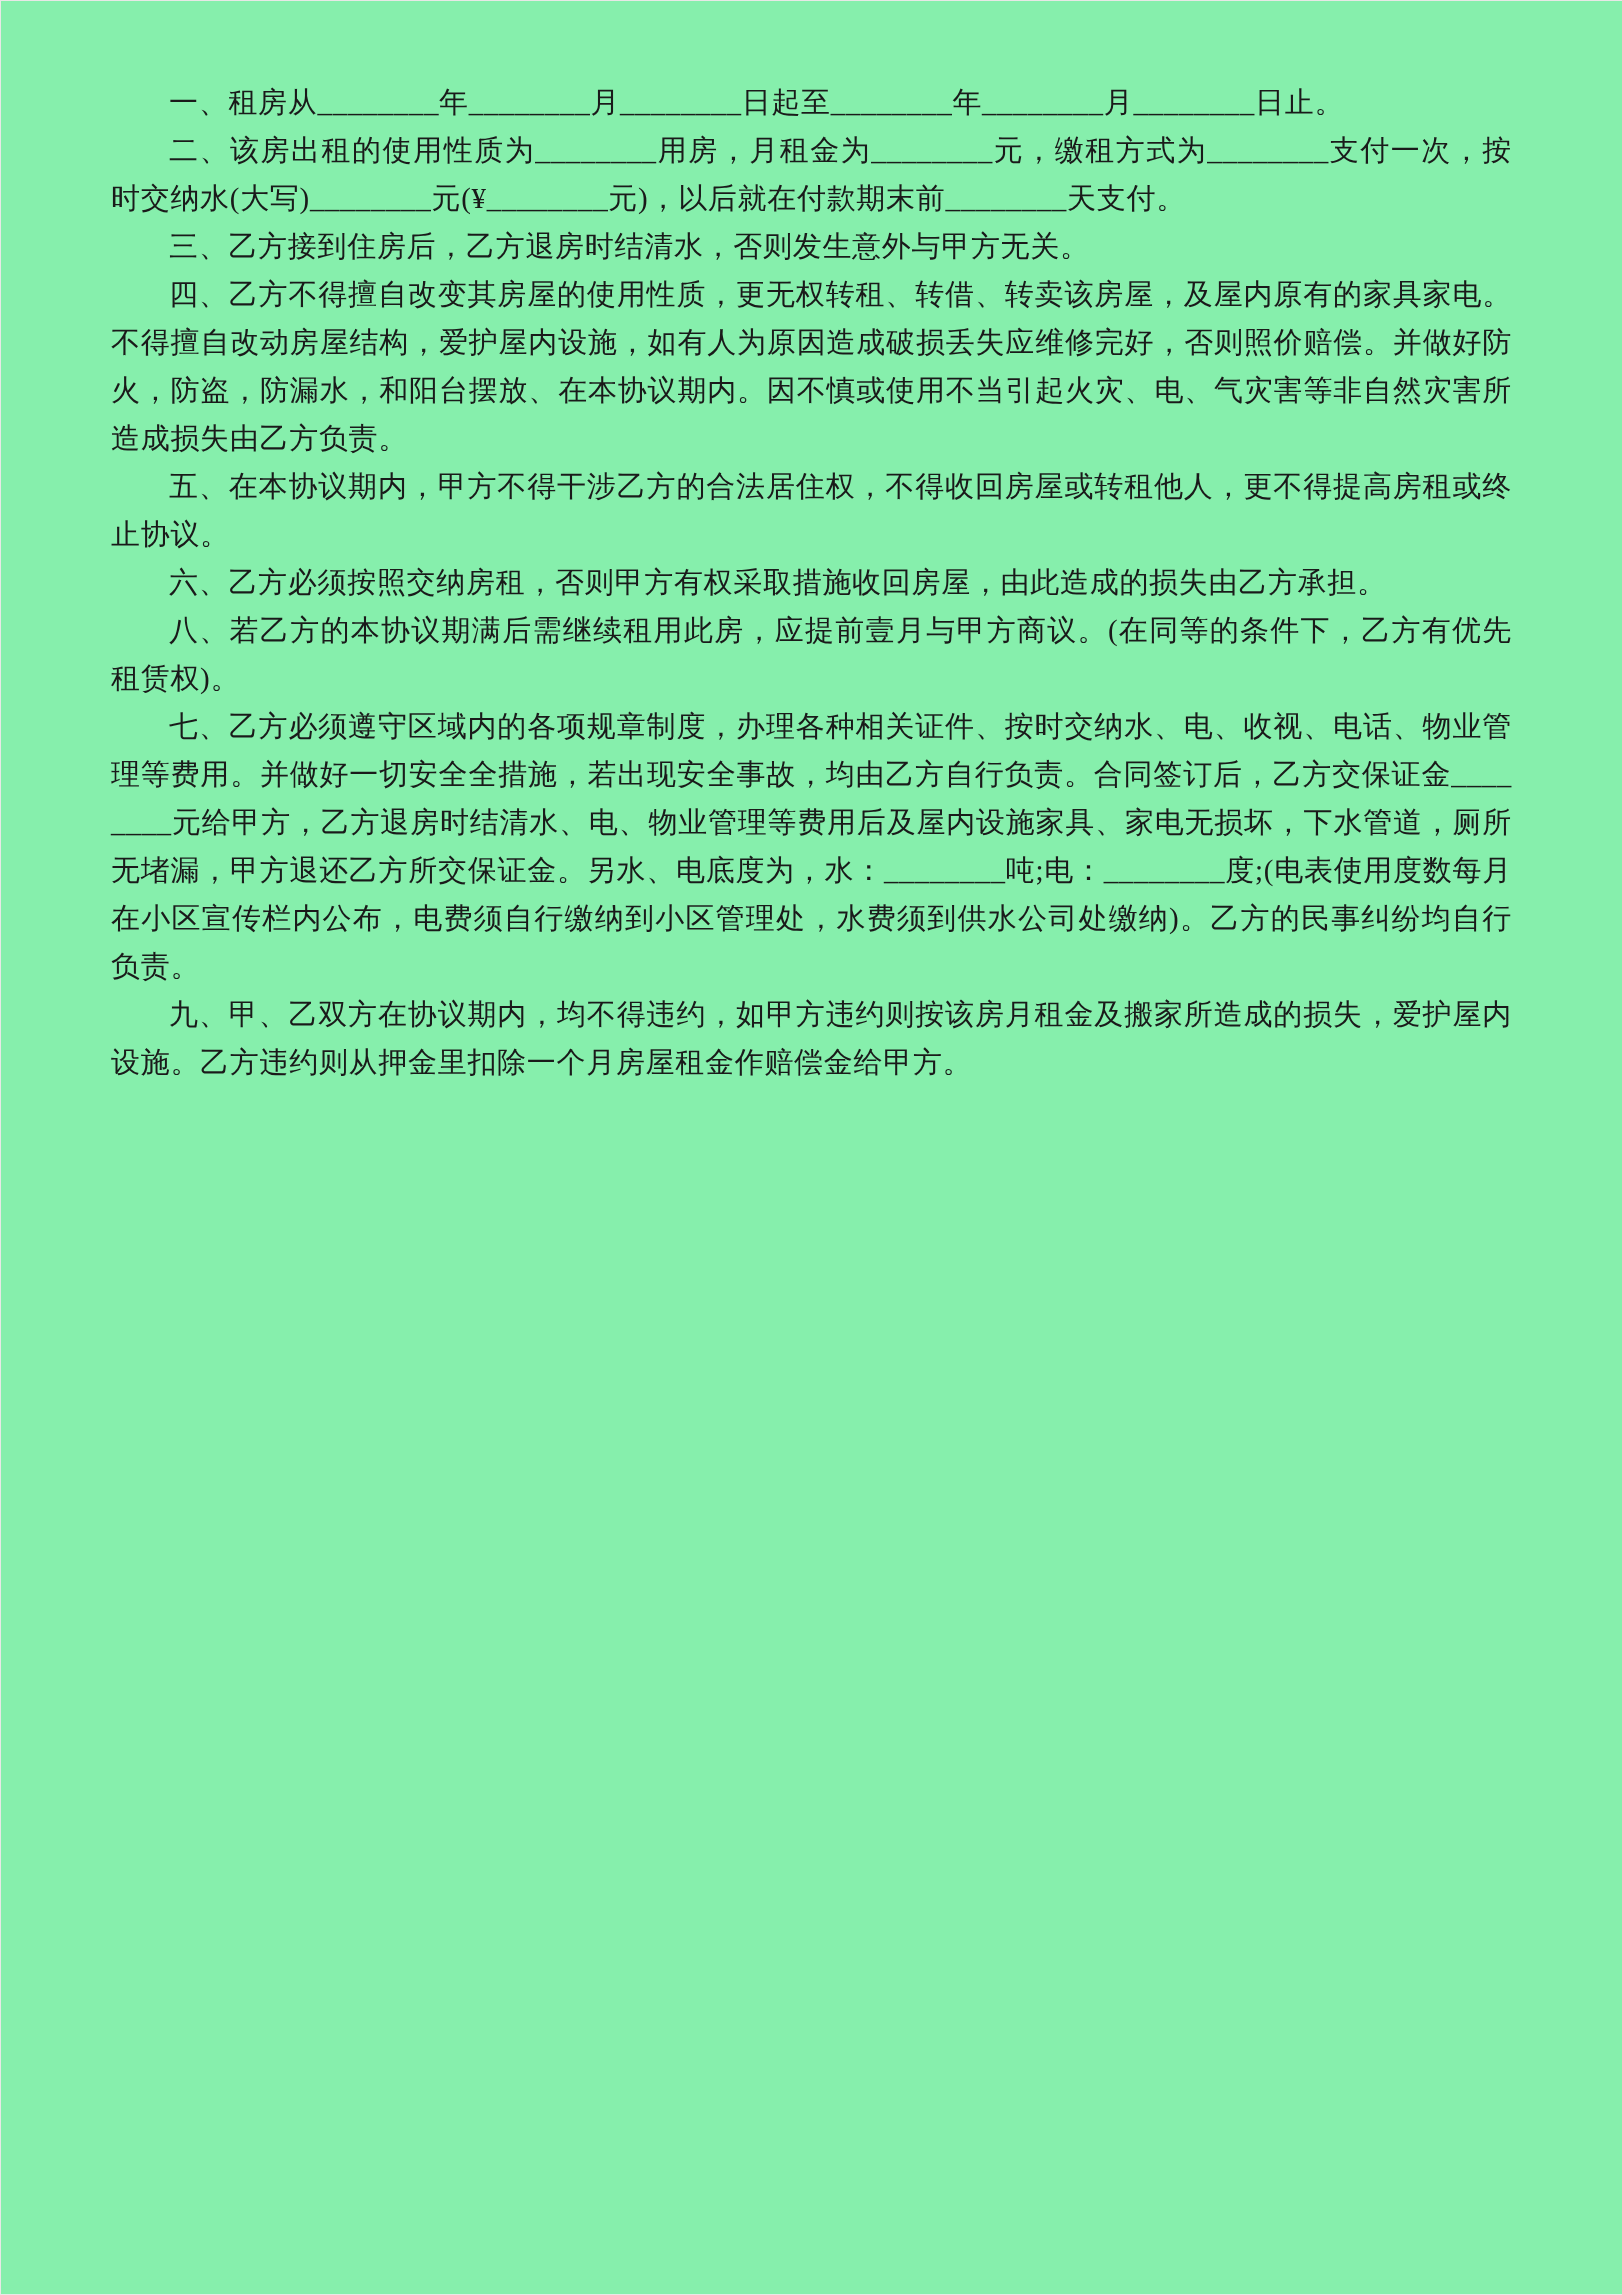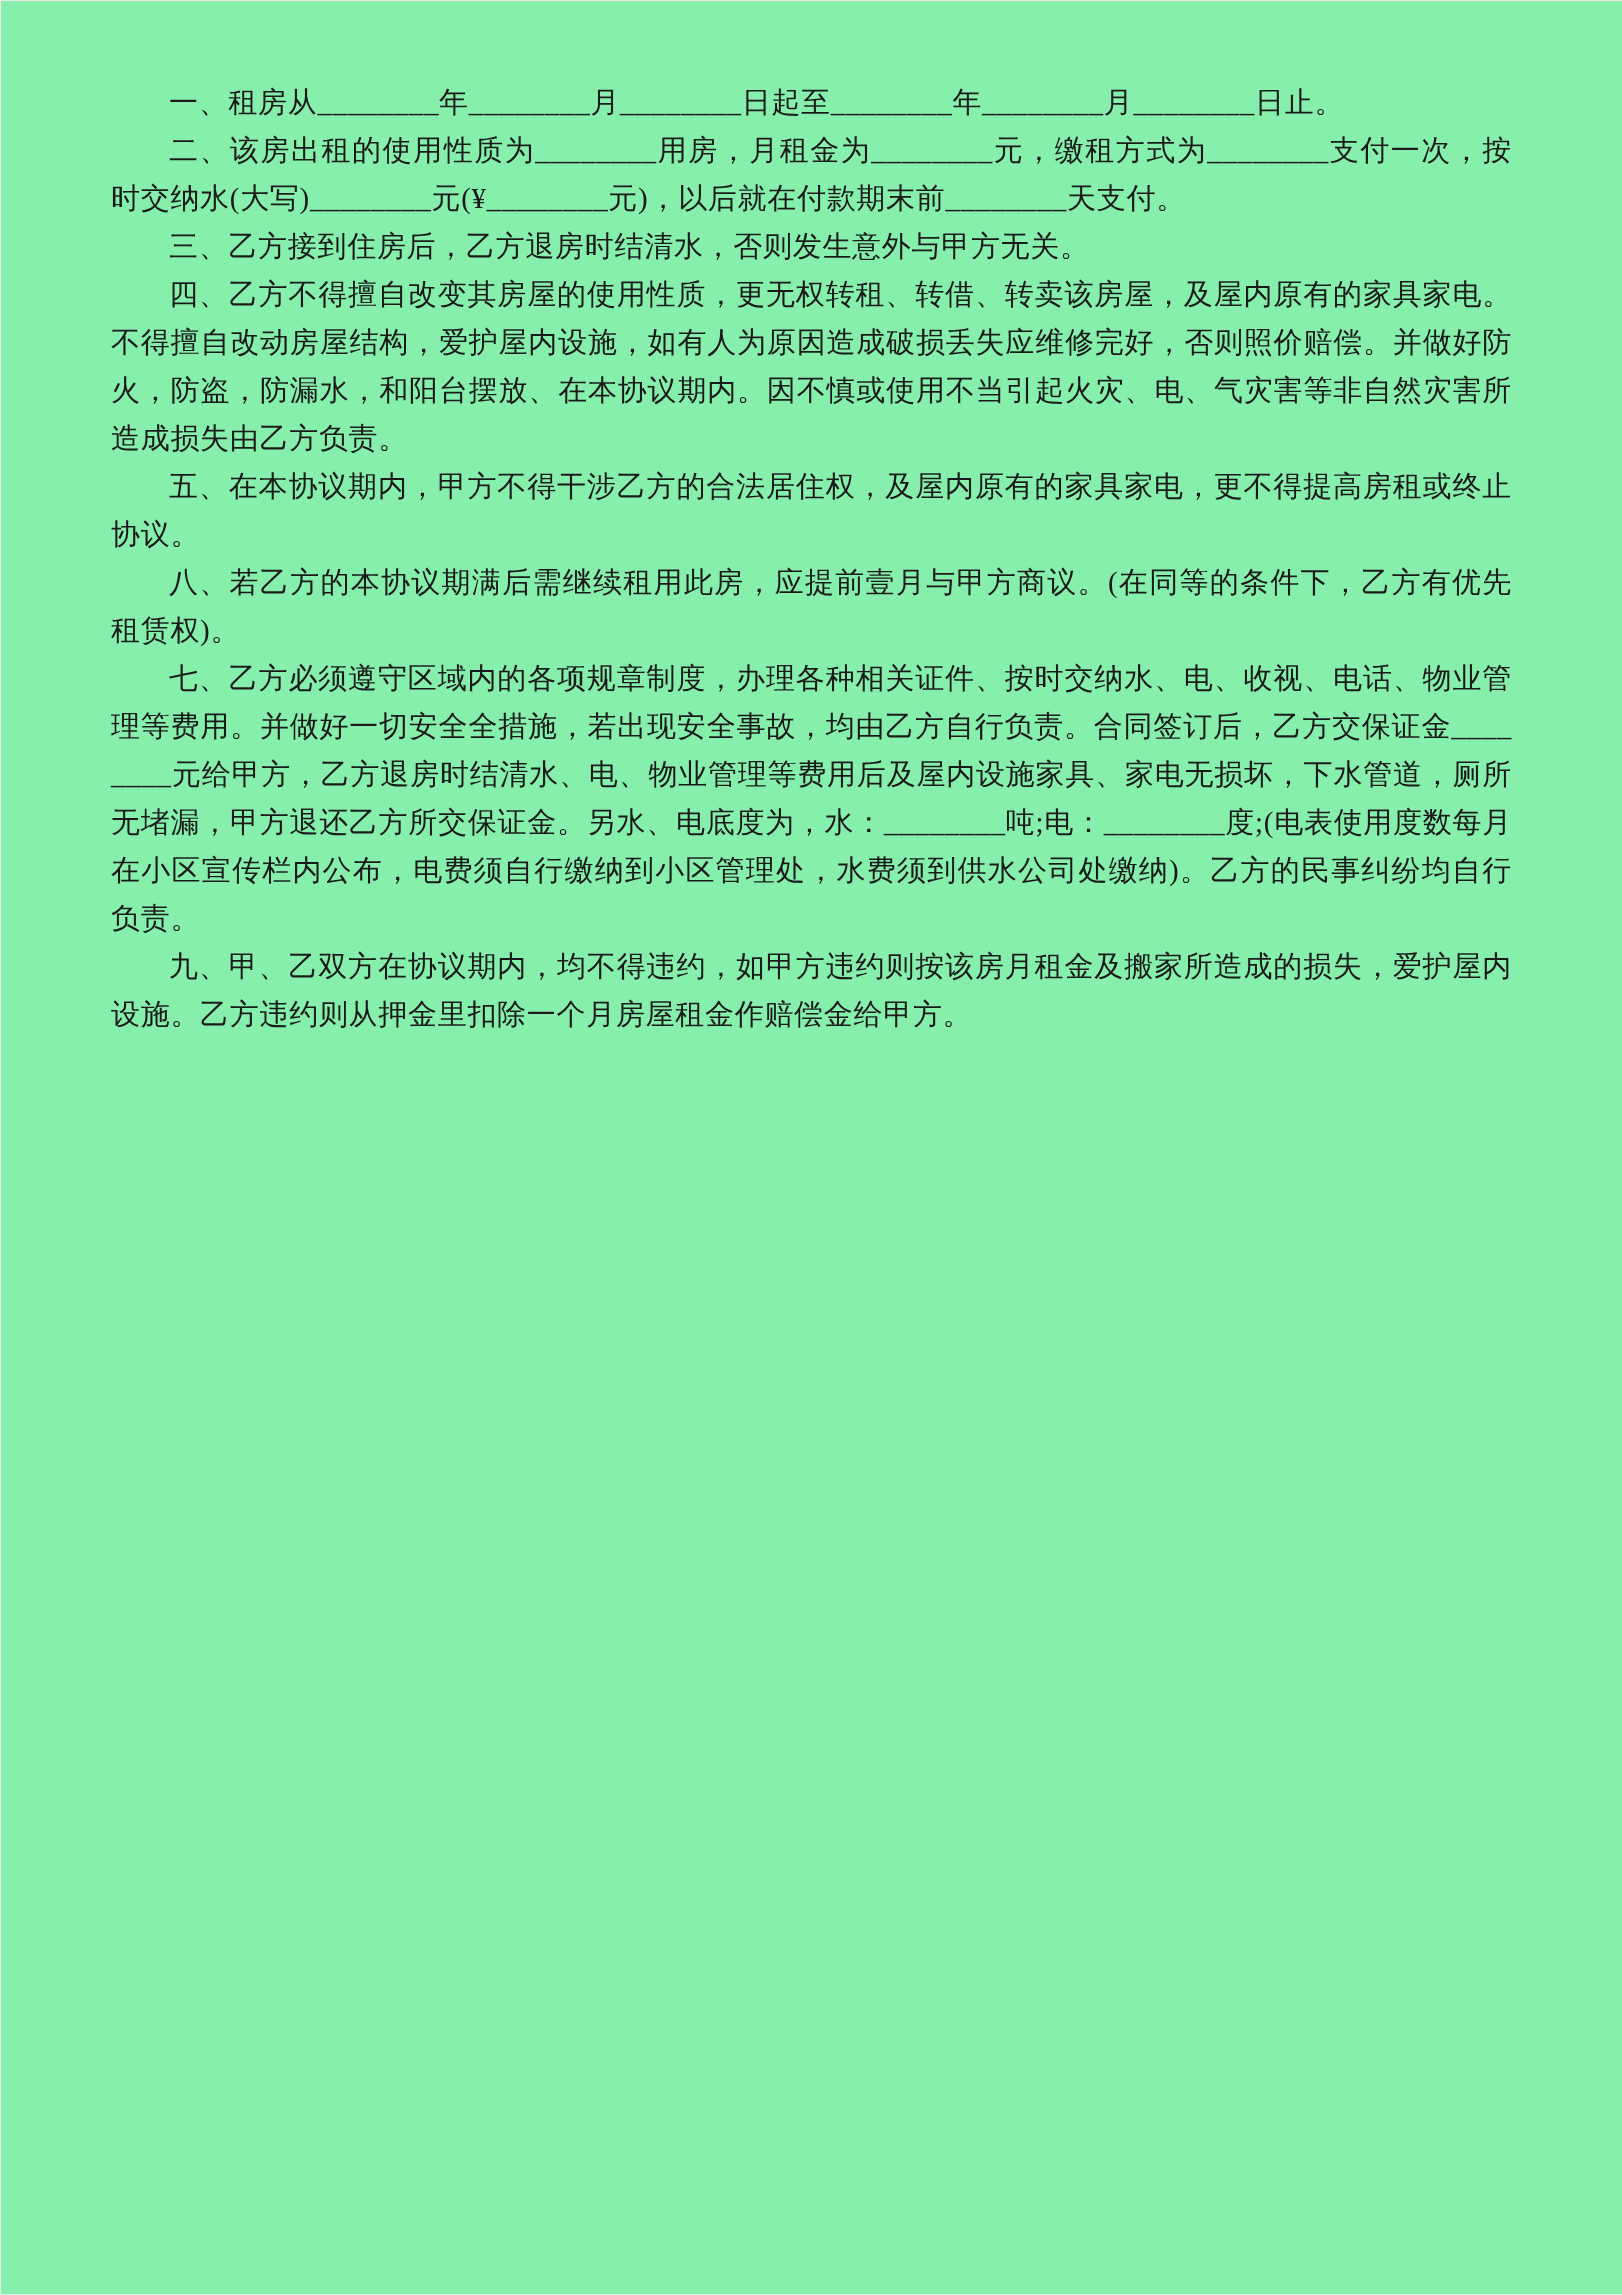--- a/index.html
+++ b/index.html
@@ -36,19 +36,20 @@
 </head>
 <body>
 
 <div class="page">
   <div class="doc-body">
 
   <p>一、租房从________年________月________日起至________年________月________日止。</p>
       <p>二、该房出租的使用性质为________用房，月租金为________元，缴租方式为________支付一次，按时交纳水(大写)________元(¥________元)，以后就在付款期末前________天支付。</p>
       <p>三、乙方接到住房后，乙方退房时结清水，否则发生意外与甲方无关。</p>
       <p>四、乙方不得擅自改变其房屋的使用性质，更无权转租、转借、转卖该房屋，及屋内原有的家具家电。不得擅自改动房屋结构，爱护屋内设施，如有人为原因造成破损丢失应维修完好，否则照价赔偿。并做好防火，防盗，防漏水，和阳台摆放、在本协议期内。因不慎或使用不当引起火灾、电、气灾害等非自然灾害所造成损失由乙方负责。</p>
-      <p>五、在本协议期内，甲方不得干涉乙方的合法居住权，及屋内原有的家具家电，更不得提高房租或终止协议。</p>
+      <p>五、在本协议期内，甲方不得干涉乙方的合法居住权，不得收回房屋或转租他人，更不得提高房租或终止协议。</p>
+      <p>六、乙方必须按照交纳房租，否则甲方有权采取措施收回房屋，由此造成的损失由乙方承担。</p>
       <p>八、若乙方的本协议期满后需继续租用此房，应提前壹月与甲方商议。(在同等的条件下，乙方有优先租赁权)。</p>
       <p>七、乙方必须遵守区域内的各项规章制度，办理各种相关证件、按时交纳水、电、收视、电话、物业管理等费用。并做好一切安全全措施，若出现安全事故，均由乙方自行负责。合同签订后，乙方交保证金________元给甲方，乙方退房时结清水、电、物业管理等费用后及屋内设施家具、家电无损坏，下水管道，厕所无堵漏，甲方退还乙方所交保证金。另水、电底度为，水：________吨;电：________度;(电表使用度数每月在小区宣传栏内公布，电费须自行缴纳到小区管理处，水费须到供水公司处缴纳)。乙方的民事纠纷均自行负责。</p>
       <p>九、甲、乙双方在协议期内，均不得违约，如甲方违约则按该房月租金及搬家所造成的损失，爱护屋内设施。乙方违约则从押金里扣除一个月房屋租金作赔偿金给甲方。</p>
     </div>
 </div>
 
 
 </body></html>

